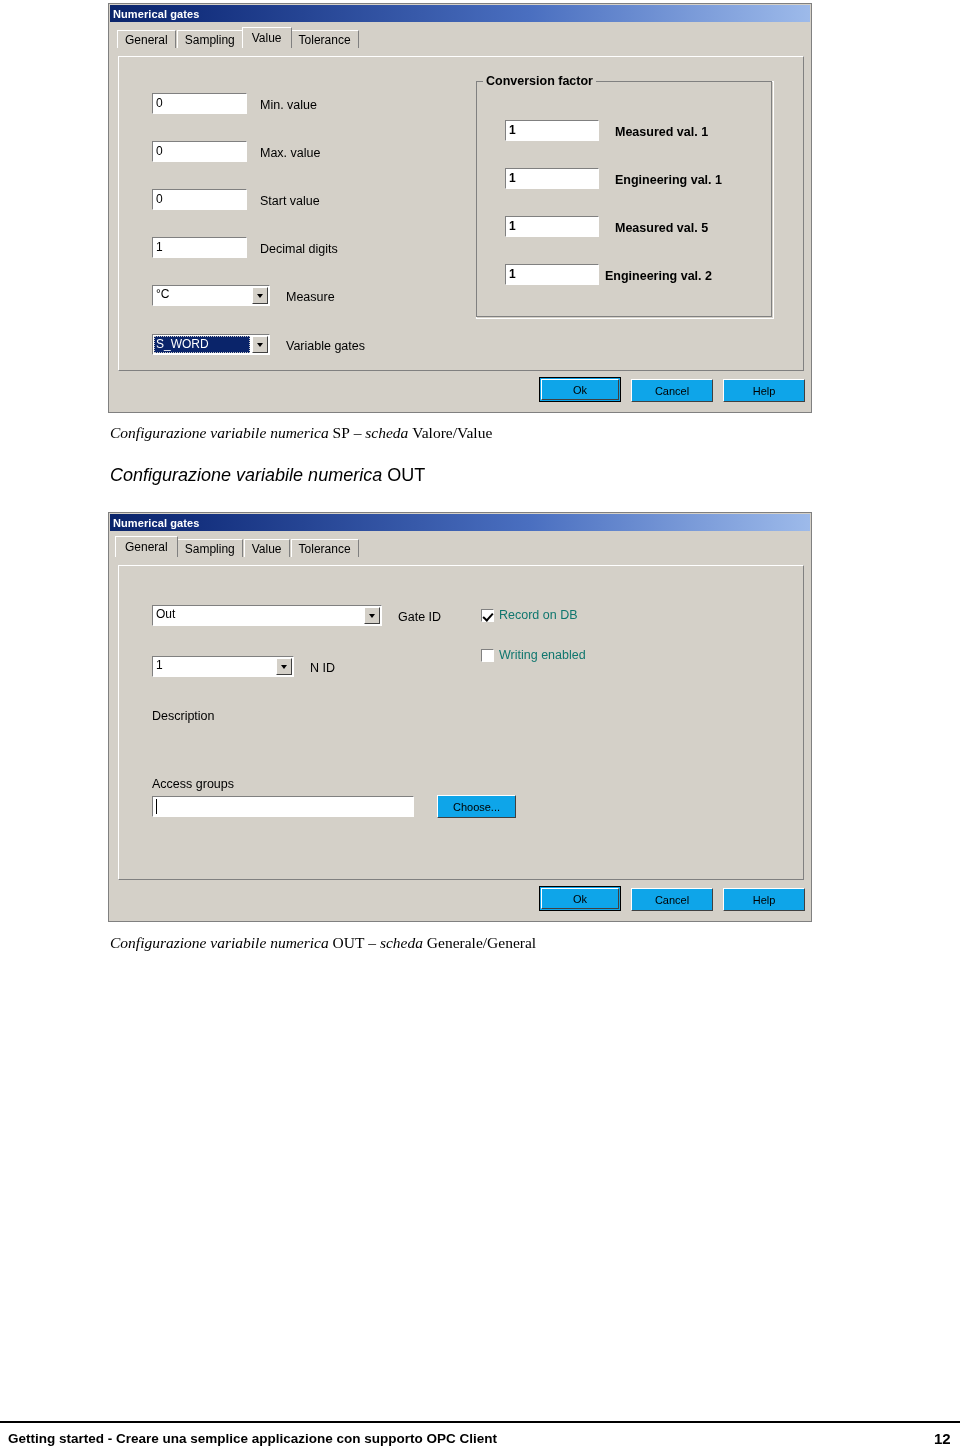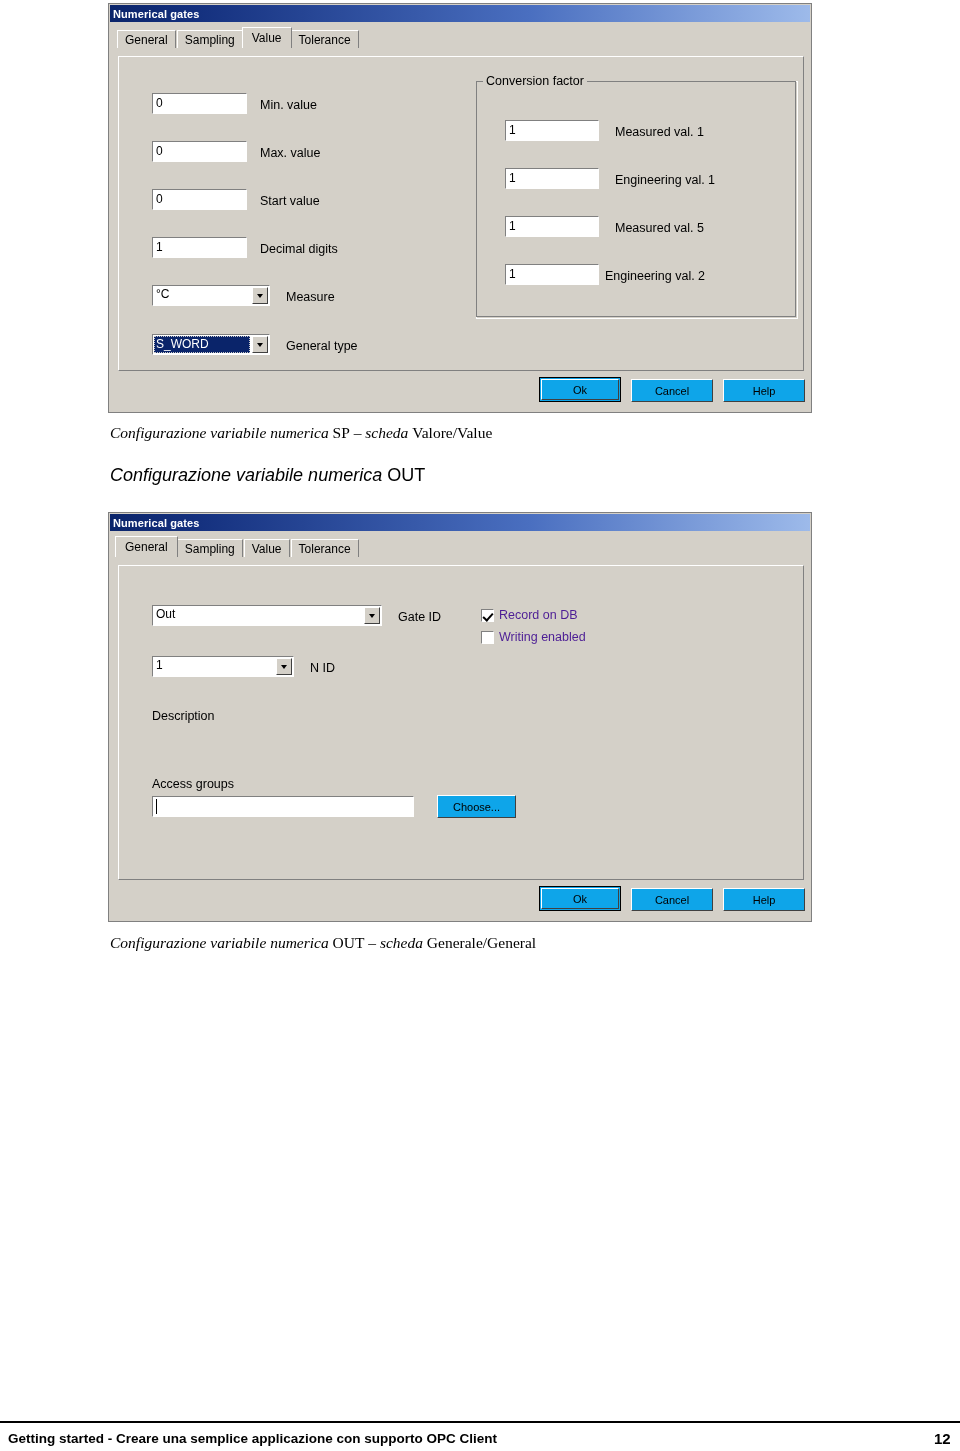--- a/index.html
+++ b/index.html
@@ -214,21 +214,21 @@
     display: flex;
     align-items: center;
     justify-content: center;
   }
 
   .chk {
     position: absolute;
     display: flex;
     align-items: center;
     font-size: 12.5px;
-    color: #4c1d95;
+    color: #0f766e;
     white-space: nowrap;
   }
   .chk .box {
     width: 13px;
     height: 13px;
     background: #ffffff;
     border-top: 1px solid #808080;
     border-left: 1px solid #808080;
     border-right: 1px solid #ffffff;
     border-bottom: 1px solid #ffffff;
@@ -334,23 +334,23 @@
         </span>
     </div>
     <div class="lbl" style="left:167px; top:233px;">Measure</div>
 
     <div class="combo sel" style="left:33px; top:277px; width:118px; height:21px;">
       <span class="cval">S_WORD</span>
       <span class="arrow">
           <i></i>
         </span>
     </div>
-    <div class="lbl" style="left:167px; top:282px;">General type</div>
-
-    <div class="groupbox" style="left:357px; top:24px; width:322px; height:238px;">
+    <div class="lbl" style="left:167px; top:282px;">Variable gates</div>
+
+    <div class="groupbox" style="left:357px; top:24px; width:298px; height:238px;font-weight:bold;">
       <span class="groupbox-title">Conversion factor</span>
 
       <div class="txt" style="left:28px; top:38px; width:94px; height:21px;">1</div>
       <div class="lbl" style="left:138px; top:43px;">Measured val. 1</div>
 
       <div class="txt" style="left:28px; top:86px; width:94px; height:21px;">1</div>
       <div class="lbl" style="left:138px; top:91px;">Engineering val. 1</div>
 
       <div class="txt" style="left:28px; top:134px; width:94px; height:21px;">1</div>
       <div class="lbl" style="left:138px; top:139px;">Measured val. 5</div>
@@ -395,21 +395,21 @@
       <span class="arrow">
           <i></i>
         </span>
     </div>
     <div class="lbl" style="left:279px; top:44px;">Gate ID</div>
 
     <div class="chk" style="left:362px; top:42px;">
       <span class="box on"></span>
       <span>Record on DB</span>
     </div>
-    <div class="chk" style="left:362px; top:64px;">
+    <div class="chk" style="left:362px; top:82px;">
       <span class="box"></span>
       <span>Writing enabled</span>
     </div>
 
     <div class="combo" style="left:33px; top:90px; width:142px; height:21px;">
       <span class="cval">1</span>
       <span class="arrow">
           <i></i>
         </span>
     </div>

